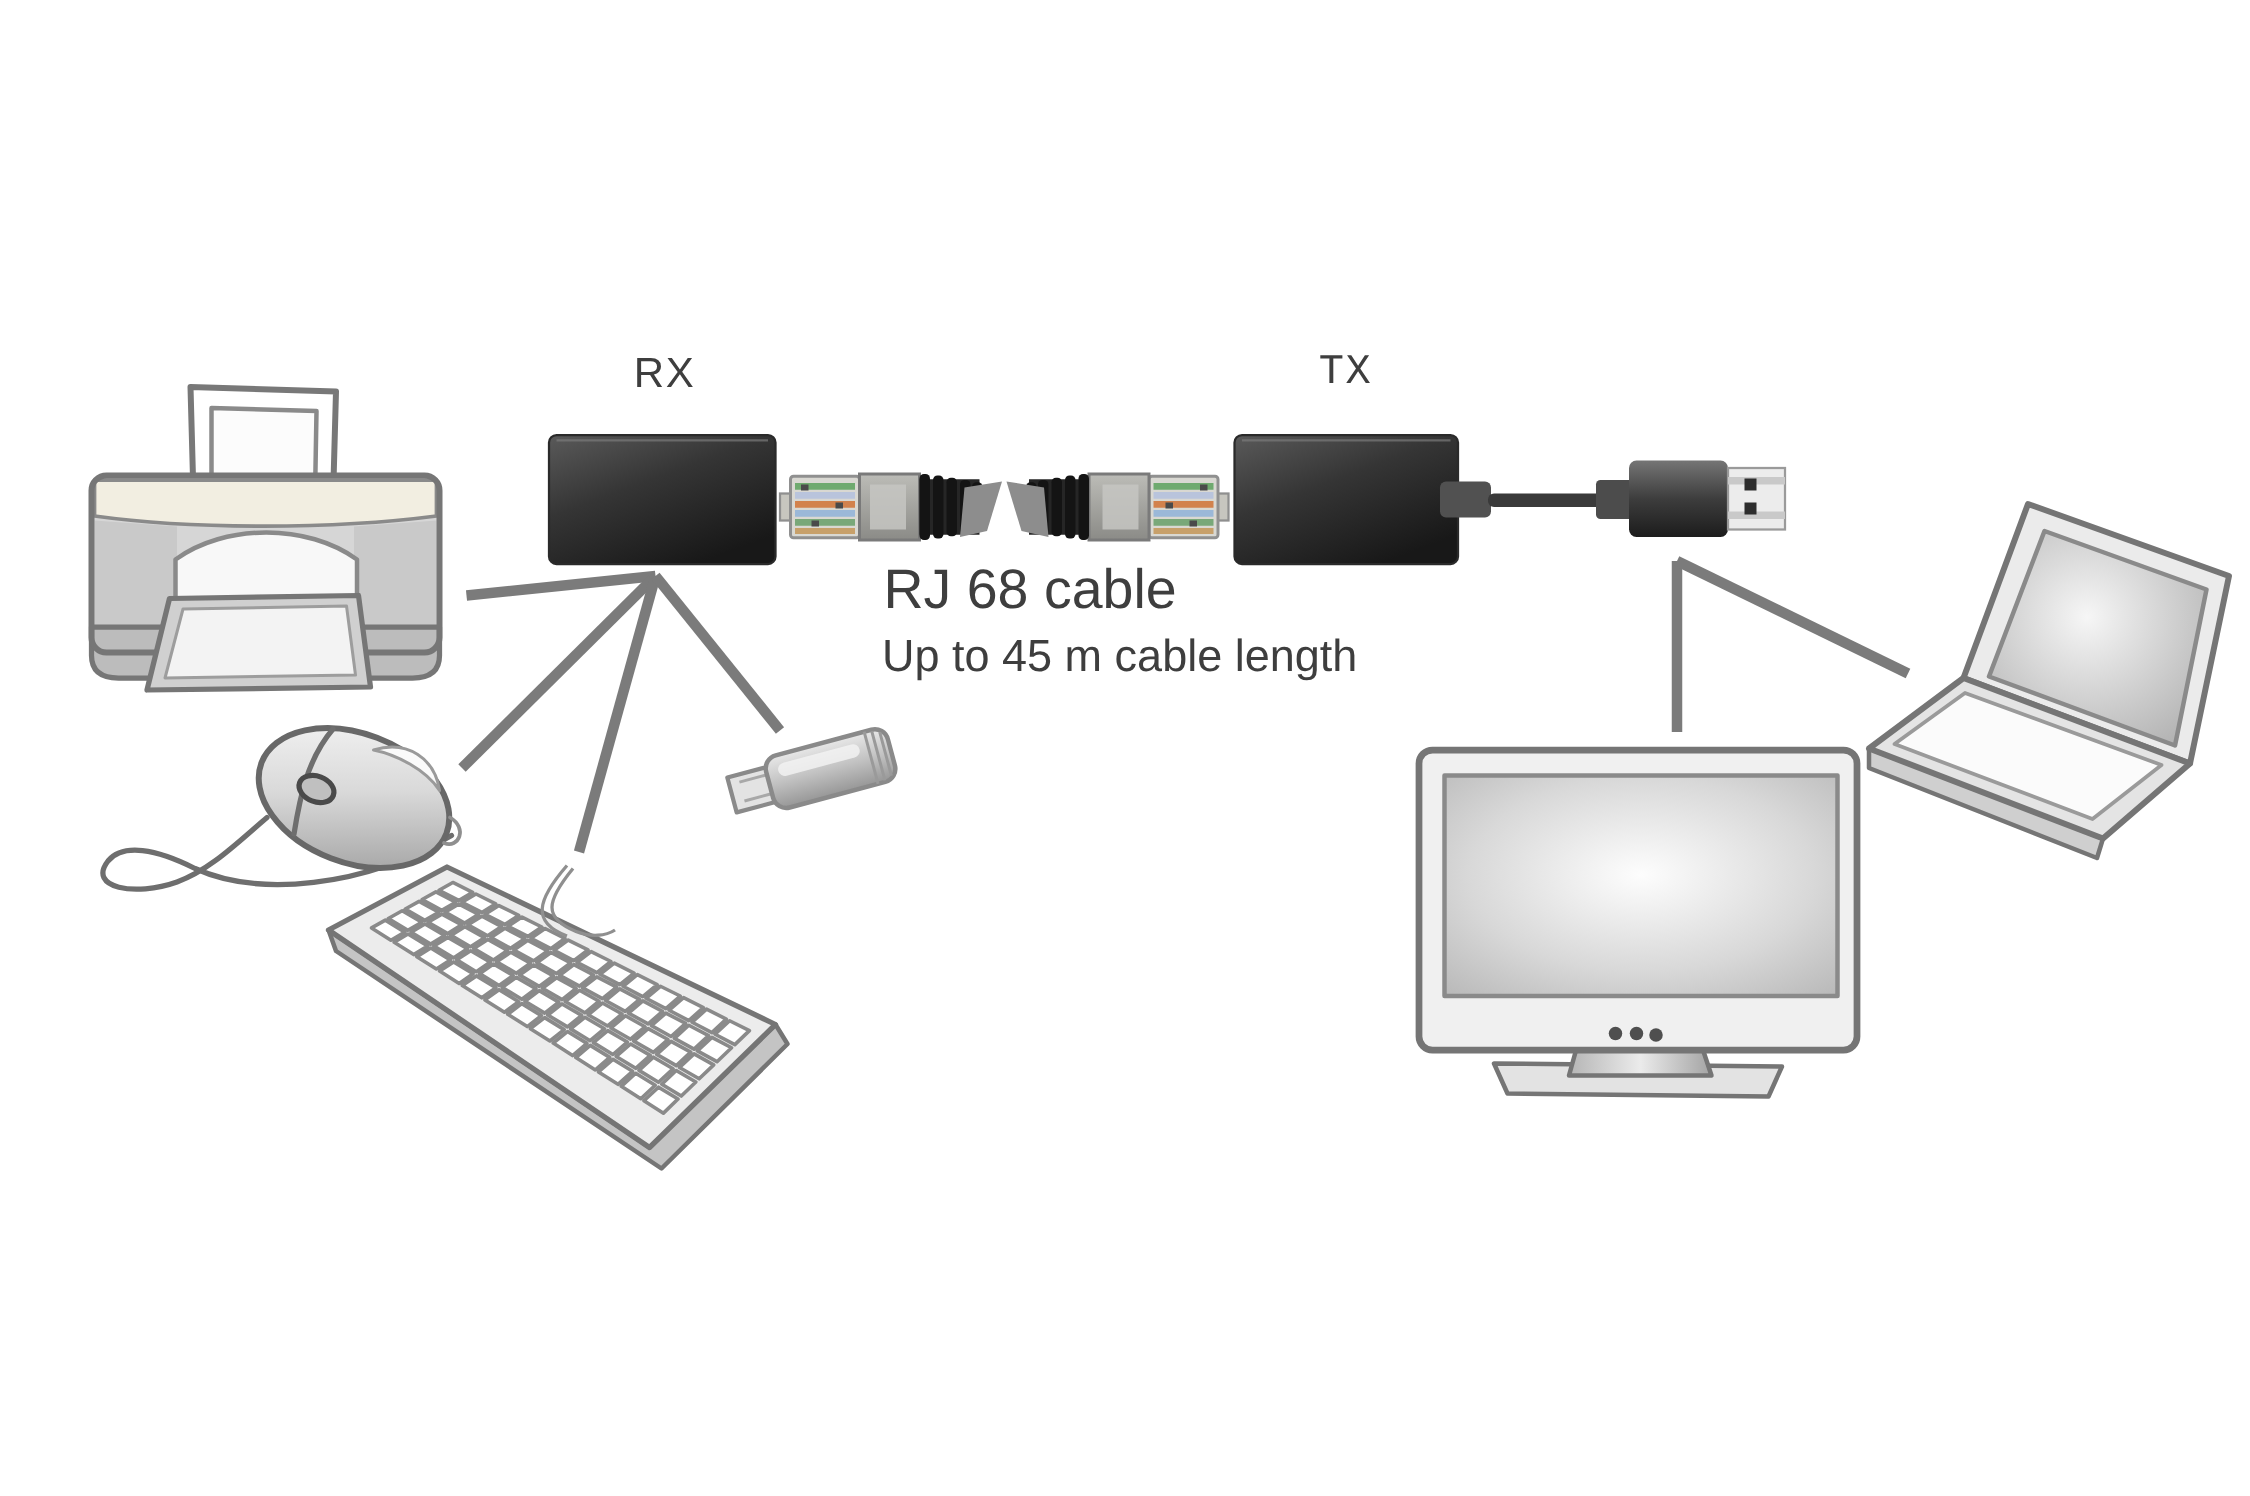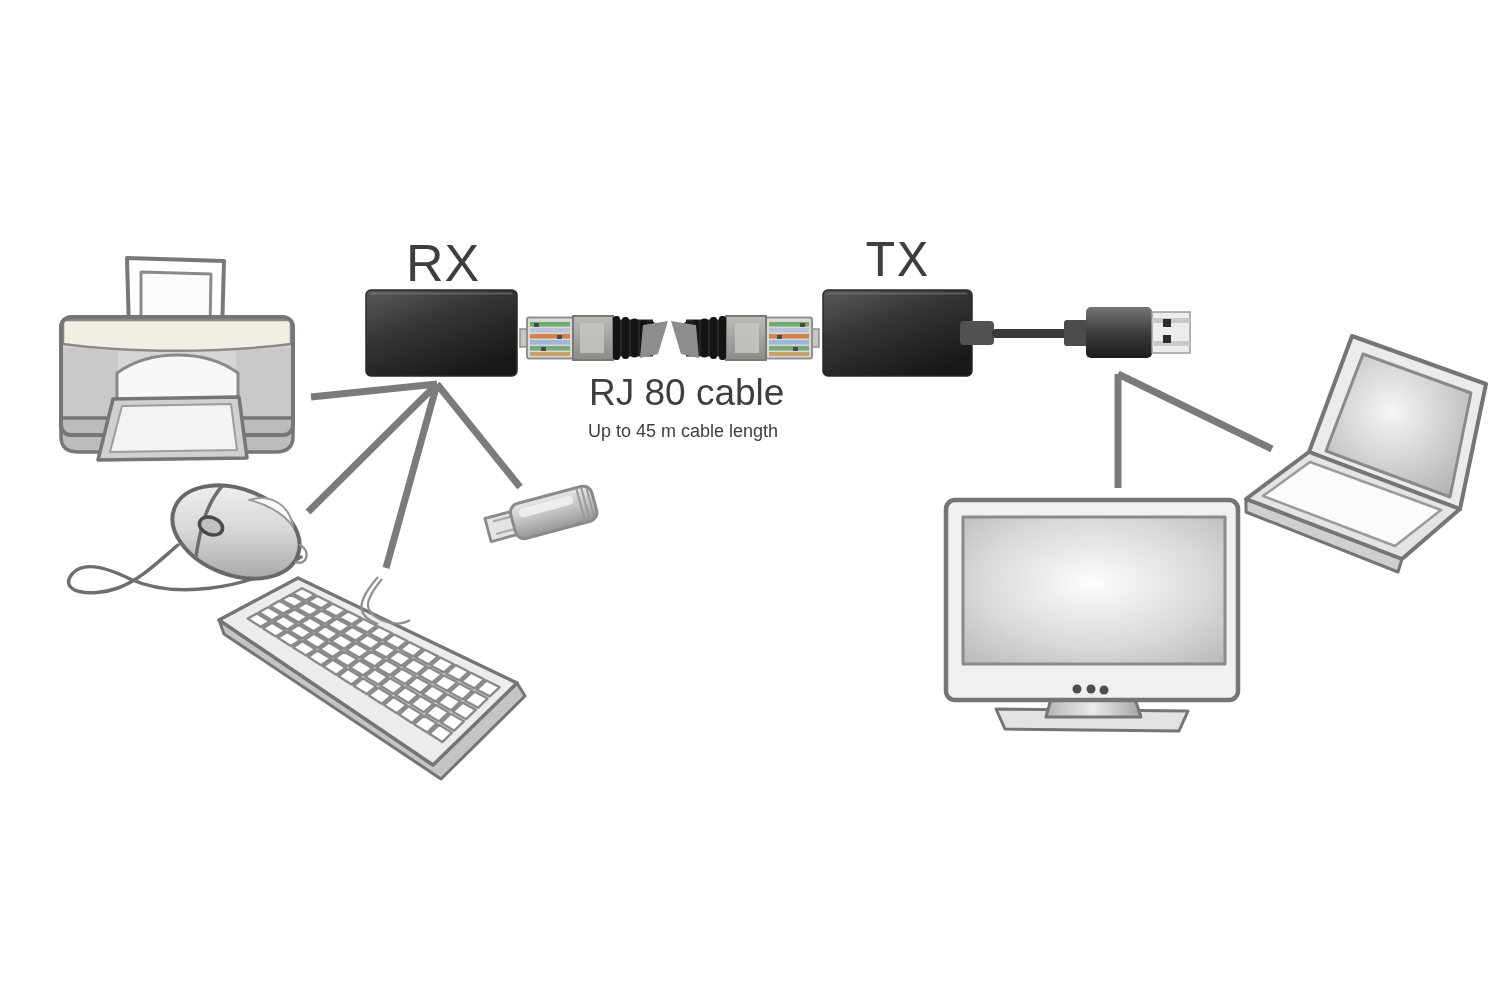--- a/index.html
+++ b/index.html
@@ -2,25 +2,25 @@
 <html><head>
 <meta charset="utf-8">
 <style>
   html,body{margin:0;padding:0;background:#fff;}
   .canvas{
     position:relative;width:1500px;height:997px;background:#ffffff;overflow:hidden;
     font-family:"Liberation Sans", sans-serif;
   }
   .art{position:absolute;left:0;top:0;}
   .lbl{position:absolute;color:#3e3e3e;white-space:nowrap;}
-  .ext-label{font-size:52px;letter-spacing:1px;transform:translateX(-50%);text-align:center;}
+  .ext-label{font-size:28px;letter-spacing:1px;transform:translateX(-50%);text-align:center;}
   .rx{left:443px;top:233px;}
   .tx{left:897px;top:233px;font-family:Liberation Mono, monospace;}
   .cable-title{left:589px;top:372px;font-size:37px;}
-  .cable-sub{left:588px;top:421px;font-size:18px;}
+  .cable-sub{left:588px;top:421px;font-size:30px;}
 </style>
 </head>
 <body>
 
 <div class="canvas">
 
   <svg class="art" width="1500" height="997" viewBox="0 0 1500 997">
     <defs>
       <linearGradient id="extGrad" x1="0" y1="0" x2="0.65" y2="1">
         <stop offset="0" stop-color="#5a5a5a"></stop>
@@ -175,15 +175,15 @@
       <path d="M1246,499 L1402,559 L1398,572 L1246,512 Z" fill="#cfcfcf" stroke="#757575" stroke-width="3"></path>
       <path d="M1352,336 L1486,384 L1460,509 L1309,452 Z" fill="#ebebeb" stroke="#757575" stroke-width="4"></path>
       <path d="M1363,354 L1471,393 L1450,497 L1326,451 Z" fill="url(#lScreenGrad)" stroke="#8a8a8a" stroke-width="3"></path>
       <path d="M1309,452 L1460,509 L1402,559 L1246,499 Z" fill="#e4e4e4" stroke="#757575" stroke-width="4"></path>
       <path d="M1263,496 L1310,462 L1441,510 L1395,546 Z" fill="#fbfbfb" stroke="#9a9a9a" stroke-width="2.5"></path>
     </g>
   </svg>
 
   <div class="lbl ext-label rx">RX</div>
   <div class="lbl ext-label tx">TX</div>
-  <div class="lbl cable-title">RJ 80 cable</div>
+  <div class="lbl cable-title">RJ 68 cable</div>
   <div class="lbl cable-sub">Up to 45 m cable length</div>
 </div>
 
 </body></html>

